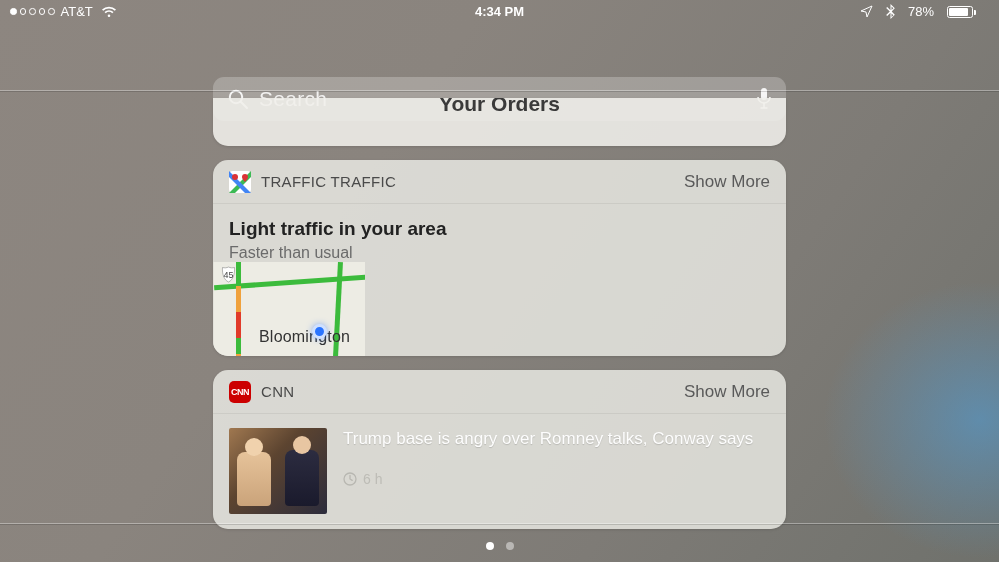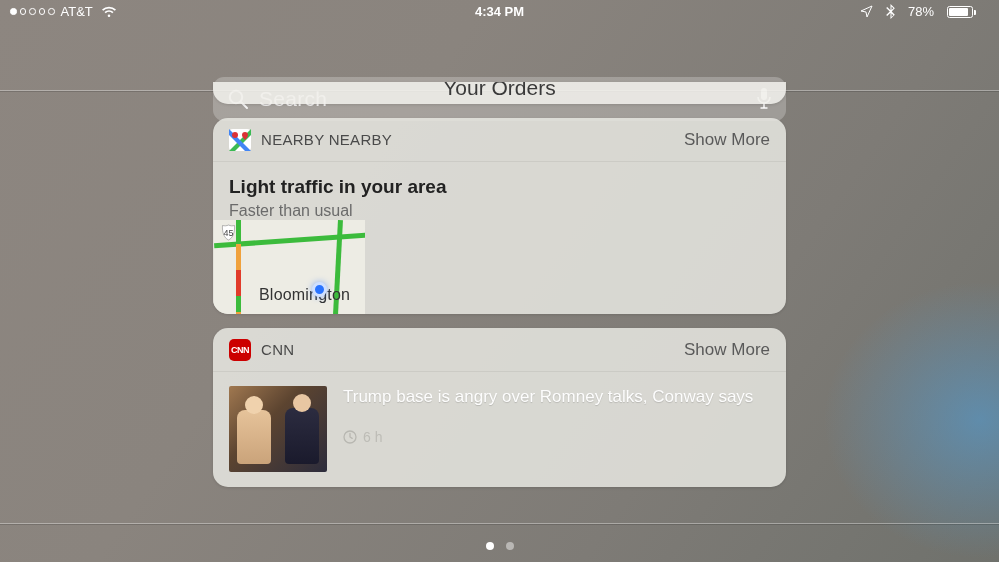--- a/index.html
+++ b/index.html
@@ -54,24 +54,24 @@
 .widgets { position:absolute; top:82px; left:213px; width:573px; }
 
 .card {
   background: rgba(232,231,226,0.85);
   border-radius:15px;
   margin-top:14px;
   overflow:hidden;
   box-shadow: 0 1px 3px rgba(0,0,0,0.12);
 }
 .card.peek-top {
-  margin-top:0; border-top-left-radius:0; border-top-right-radius:0;
-  height:22px; background: rgba(240,239,234,0.88);
+  margin-top:16px; border-top-left-radius:0; border-top-right-radius:0;
+  height:48px; background: rgba(240,239,234,0.88);
   display:flex; align-items:flex-start; justify-content:center;
-  font-size:21px; font-weight:400; color:#3a3a3a;
+  font-size:21px; font-weight:700; color:#3a3a3a;
   padding-top:0; line-height:12px;
 }
 
 .card-head {
   display:flex; align-items:center; height:44px; padding:0 16px;
   border-bottom:1px solid rgba(0,0,0,0.06);
 }
 .card-head .title { font-size:15px; color:#4a4a4a; letter-spacing:0.3px; }
 .card-head .show-more { margin-left:auto; font-size:17px; color:#5a5a5a; }
 
@@ -180,21 +180,21 @@
         <span class="gmaps-icon">
           <svg width="22" height="22" viewBox="0 0 22 22">
               <rect width="22" height="22" rx="4" fill="#fff"></rect>
               <path d="M0 22L22 0v6L6 22z" fill="#3cba54"></path>
               <path d="M0 0h8l14 14v8z" fill="#f4c20d" opacity="0.0"></path>
               <path d="M0 0l22 22h-6L0 6z" fill="#4285f4"></path>
               <circle cx="6" cy="6" r="3" fill="#db3236"></circle>
               <path d="M16 3a3 3 0 013 3c0 2-3 5-3 5s-3-3-3-5a3 3 0 013-3z" fill="#db3236"></path>
             </svg>
         </span>
-        <span class="title">NEARBY NEARBY</span>
+        <span class="title">TRAFFIC TRAFFIC</span>
         <span class="show-more">Show More</span>
       </div>
       <div class="traffic-body">
         <div class="traffic-text">
           <h3>Light traffic in your area</h3>
           <p>Faster than usual</p>
         </div>
         <div class="traffic-map">
           <div class="road" style="left:0;top:18px;width:152px;height:5px;transform:rotate(-4deg);"></div>
           <div class="road" style="left:22px;top:0;width:5px;height:152px;"></div>

